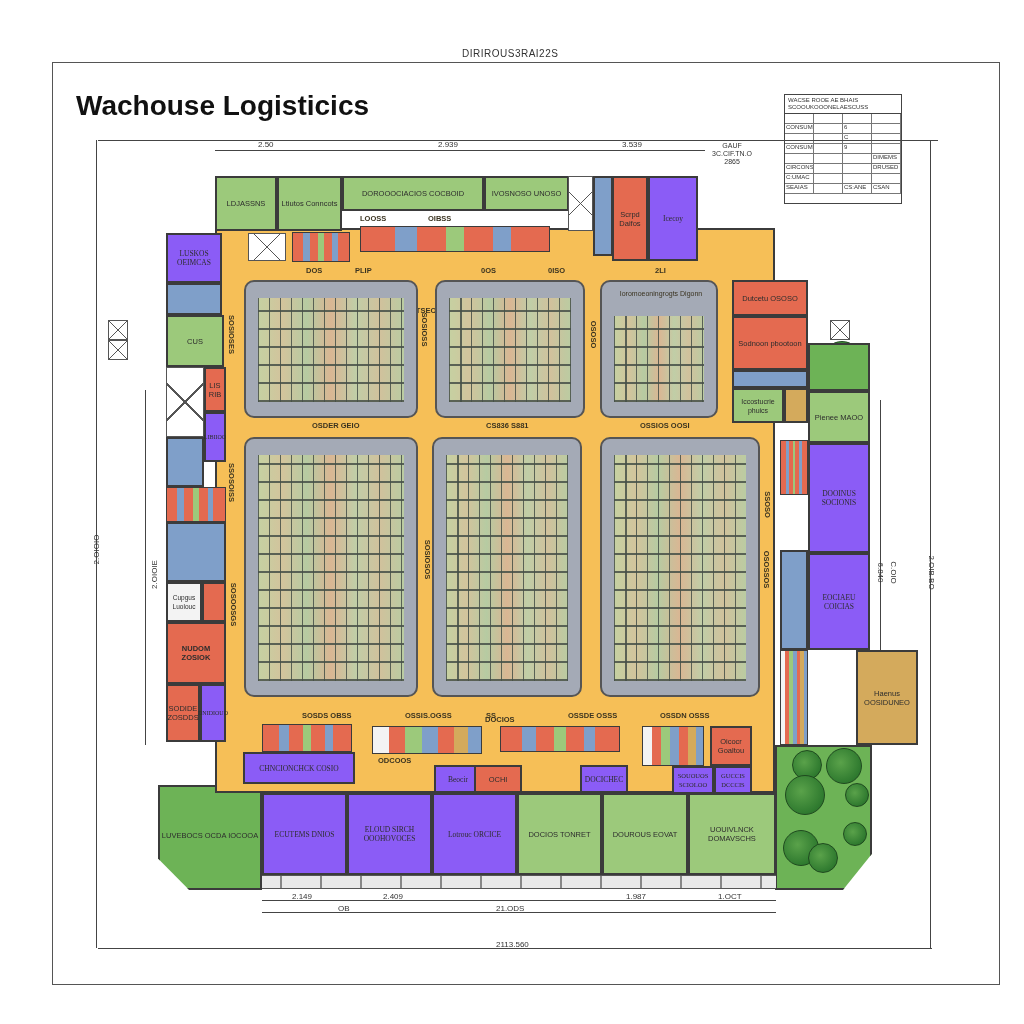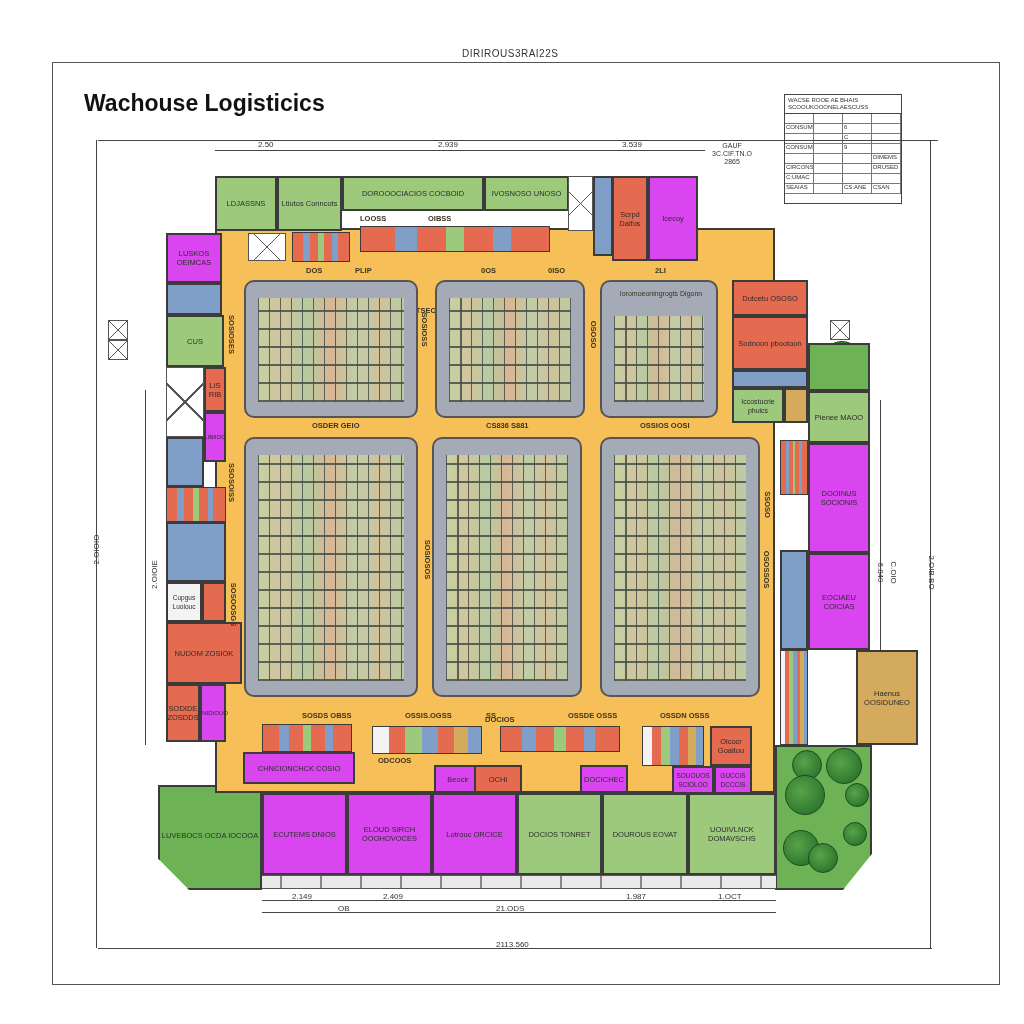--- a/index.html
+++ b/index.html
@@ -1,30 +1,30 @@
 <!DOCTYPE html>
 <html><head>
 <meta charset="utf-8">
 <style>
   html,body{margin:0;padding:0;background:#fff;}
   body{width:1024px;height:1024px;position:relative;overflow:hidden;font-family:"Liberation Sans",sans-serif;}
   .abs{position:absolute;box-sizing:border-box;}
   .frame{left:52px;top:62px;width:948px;height:923px;border:1.5px solid #555;}
   .sheet-code{left:462px;top:48px;font-size:10px;color:#333;letter-spacing:0.5px;}
-  .title{left:84px;top:90px;font-size:23px;font-weight:bold;color:#111;text-align:center;}
+  .title{left:76px;top:90px;font-size:28px;font-weight:bold;color:#111;text-align:center;}
   .tblock{left:784px;top:94px;width:118px;height:110px;border:1px solid #444;background:#fff;font-size:6px;color:#333;}
   .tblock .hdr{padding:2px 3px;border-bottom:1px solid #444;line-height:7px;}
   .tblock .grid{display:grid;grid-template-columns:repeat(4,1fr);grid-auto-rows:10px;}
   .tblock .grid div{border-right:1px solid #777;border-bottom:1px solid #777;overflow:hidden;white-space:nowrap;padding:0 1px;}
   .dim{font-size:8px;color:#333;}
   .hline{height:0;border-top:1px solid #444;}
   .vline{width:0;border-left:1px solid #444;}
   .corr{background:#f6bf57;}
   .room{border:2px solid #3b3b3b;display:flex;align-items:center;justify-content:center;text-align:center;font-size:7.5px;line-height:9px;color:#2d2d2d;padding:2px;}
-  .blue{background:#d946ef;}
+  .blue{background:#8b5cf6;font-family:Liberation Serif, serif;}
   .green{background:#9cc97b;}
   .red{background:#e46a50;}
   .tan{background:#d4aa5c;}
   .white{background:#f3f3f3;}
   .rack{background:#a4aab6;border:2px solid #555;border-radius:10px;overflow:hidden;}
   .rack .cells{position:absolute;left:12px;right:12px;top:16px;bottom:14px;
     background:
       repeating-linear-gradient(90deg, rgba(60,70,60,.85) 0 1.5px, transparent 1.5px 11px),
       repeating-linear-gradient(0deg, rgba(60,70,60,.85) 0 1.5px, transparent 1.5px 18px),
       linear-gradient(90deg,#c9d6a0,#d8c79a,#b9cfa0,#e0b890,#c4d2a6,#d6c49a,#bdd0a0);
@@ -160,21 +160,21 @@
 <div class="abs" style="left:166px;top:283px;width:56px;height:32px;background:#7f9fc9;border:2px solid #3b3b3b;"></div>
 <div class="abs room green" style="left:166px;top:315px;width:58px;height:52px;">CUS</div>
 <div class="abs xbox" style="left:166px;top:367px;width:38px;height:70px;"></div>
 <div class="abs room red" style="left:204px;top:367px;width:22px;height:45px;">LIS RIB</div>
 <div class="abs room blue" style="left:204px;top:412px;width:22px;height:50px;font-size:6px;">LIBIIOO</div>
 <div class="abs" style="left:166px;top:437px;width:38px;height:50px;background:#7f9fc9;border:2px solid #3b3b3b;"></div>
 <div class="abs mix" style="left:166px;top:487px;width:60px;height:35px;"></div>
 <div class="abs" style="left:166px;top:522px;width:60px;height:60px;background:#7f9fc9;border:2px solid #3b3b3b;"></div>
 <div class="abs room white" style="left:166px;top:582px;width:36px;height:40px;font-size:6.5px;">Cupgus Luolouc</div>
 <div class="abs" style="left:202px;top:582px;width:24px;height:40px;background:#e46a50;border:2px solid #3b3b3b;"></div>
-<div class="abs room red" style="left:166px;top:622px;width:76px;height:62px;">NUDOM ZOSIOK</div>
+<div class="abs room red" style="left:166px;top:622px;width:60px;height:62px;font-weight:bold;">NUDOM ZOSIOK</div>
 <div class="abs room red" style="left:166px;top:684px;width:34px;height:58px;">SODIDE ZOSDDS</div>
 <div class="abs room blue" style="left:200px;top:684px;width:26px;height:58px;font-size:6px;">DNIDIOUO</div>
 
 <div class="abs xbox" style="left:108px;top:320px;width:20px;height:20px;"></div>
 <div class="abs xbox" style="left:108px;top:340px;width:20px;height:20px;"></div>
 <div class="abs xbox" style="left:830px;top:320px;width:20px;height:20px;"></div>
 
 <div class="abs room red" style="left:732px;top:280px;width:76px;height:36px;">Dutcetu OSOSO</div>
 <div class="abs room red" style="left:732px;top:316px;width:76px;height:54px;">Sodnoon pbootoon</div>
 <div class="abs" style="left:732px;top:370px;width:76px;height:18px;background:#7f9fc9;border:2px solid #3b3b3b;"></div>

